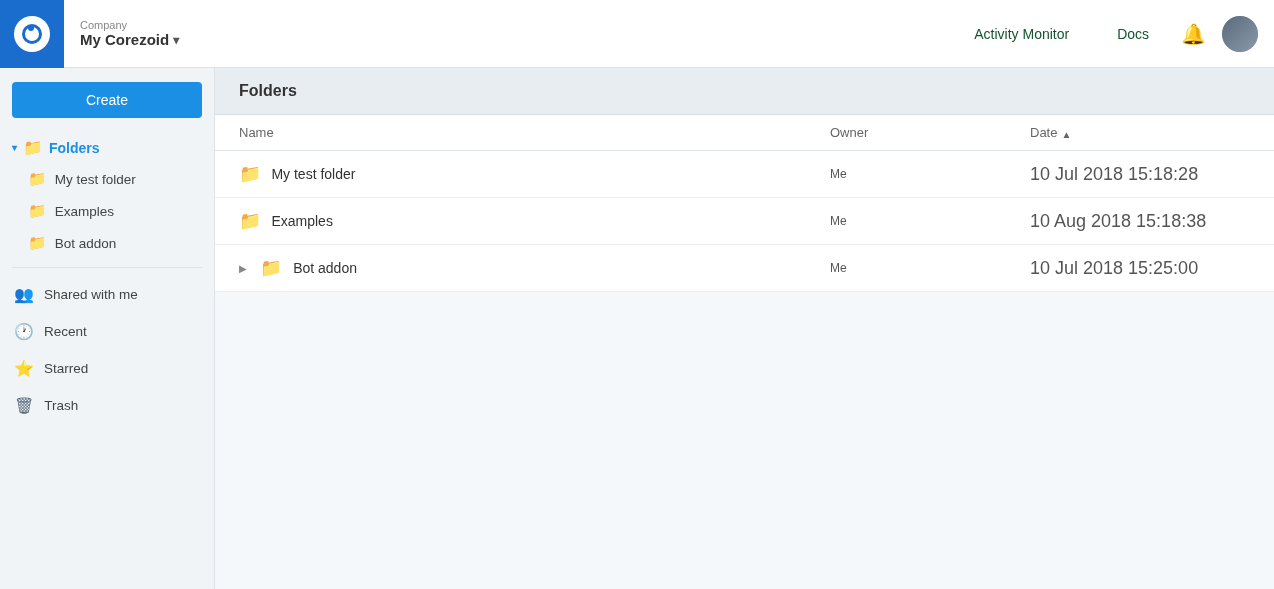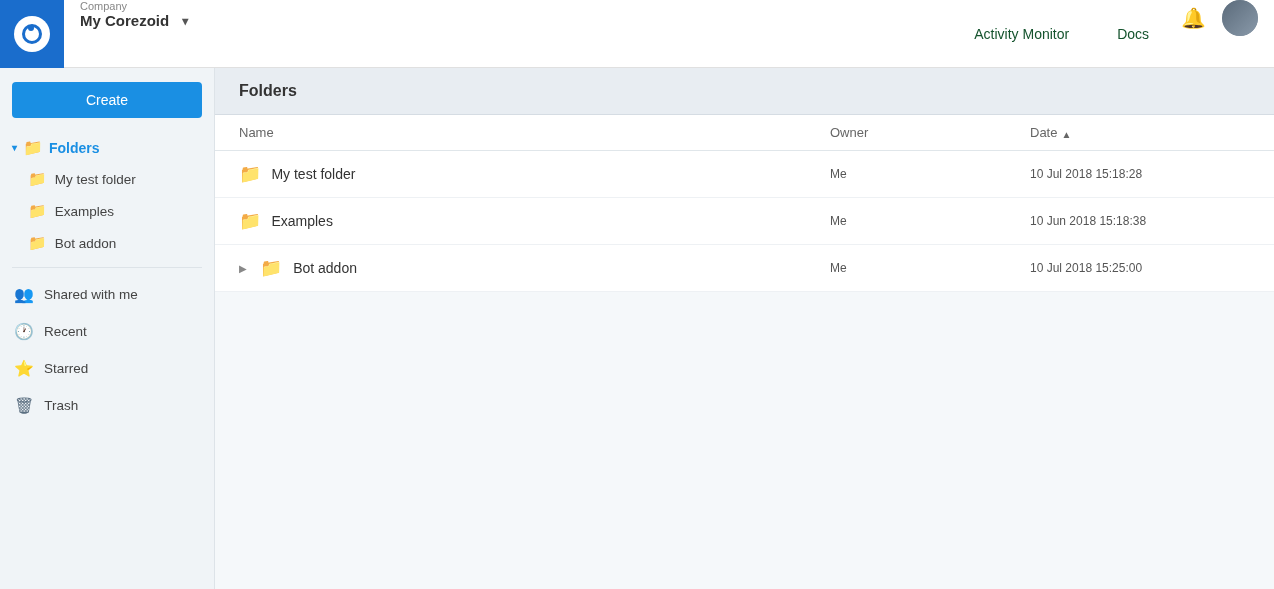--- a/index.html
+++ b/index.html
@@ -1,20 +1,20 @@
 <!DOCTYPE html>
 <html><head>
   <meta charset="utf-8">
   <style>
     * { margin: 0; padding: 0; box-sizing: border-box; }
     body { font-family: -apple-system, BlinkMacSystemFont, 'Segoe UI', Arial, sans-serif; font-size: 14px; background: #eef2f5; display: flex; flex-direction: column; height: 589px; overflow: hidden; }
 
     
     .header {
-      display: flex; align-items: flex-start; background: #fff; height: 68px;
+      display: flex; align-items: center; background: #fff; height: 68px;
       border-bottom: 1px solid #e0e0e0; flex-shrink: 0; padding: 0 16px;
     }
     .logo-container {
       width: 64px; height: 68px; background: #1a6dcc; display: flex;
       align-items: center; justify-content: center; flex-shrink: 0;
       margin-left: -16px;
     }
     .logo-circle {
       width: 36px; height: 36px; background: white; border-radius: 50%;
       display: flex; align-items: center; justify-content: center;
@@ -22,21 +22,21 @@
     .logo-inner {
       width: 20px; height: 20px; border: 3px solid #1a6dcc; border-radius: 50%;
       position: relative;
     }
     .logo-inner::after {
       content: ''; position: absolute; top: -2px; left: 3px;
       width: 6px; height: 6px; background: #1a6dcc; border-radius: 50%;
     }
     .company-info { margin-left: 16px; }
     .company-label { font-size: 11px; color: #888; }
-    .company-name { font-size: 15px; font-weight: 600; color: #333; display: flex; align-items: center; gap: 13px; }
+    .company-name { font-size: 15px; font-weight: 600; color: #333; display: flex; align-items: center; gap: 4px; }
     .dropdown-arrow { font-size: 12px; color: #555; }
     .nav { display: flex; align-items: center; margin-left: auto; height: 100%; }
     .nav-item {
       height: 100%; display: flex; align-items: center; padding: 0 24px;
       font-size: 14px; color: #14532d; cursor: pointer; position: relative;
       text-decoration: none;
     }
     .nav-item.active { color: #1a6dcc; font-weight: 500; }
     .nav-item.active::after {
       content: ''; position: absolute; bottom: 0; left: 0; right: 0;
@@ -97,21 +97,21 @@
     .sort-arrow { font-size: 10px; }
     .table-row {
       display: grid; grid-template-columns: 1fr 200px 220px;
       padding: 12px 24px; border-bottom: 1px solid #eef1f4;
       align-items: center; cursor: pointer;
     }
     .row-name { display: flex; align-items: center; gap: 10px; color: #333; font-size: 14px; }
     .row-folder-icon { font-size: 18px; color: #5a6e80; }
     .row-expand { font-size: 10px; color: #888; margin-right: 4px; }
     .row-owner { color: #555; font-size: 12px; }
-    .row-date { color: #555; font-size: 12px; }
+    .row-date { color: #555; font-size: 18px; }
   </style>
 </head>
 <body>
 
 <div class="header">
   <div class="logo-container">
     <div class="logo-circle">
       <div class="logo-inner"></div>
     </div>
   </div>
@@ -205,21 +205,21 @@
         <div class="row-owner">Me</div>
         <div class="row-date">10 Jul 2018 15:18:28</div>
       </div>
 
       <div class="table-row">
         <div class="row-name">
           <span class="row-folder-icon">📁</span>
           <span>Examples</span>
         </div>
         <div class="row-owner">Me</div>
-        <div class="row-date">10 Jun 2018 15:18:38</div>
+        <div class="row-date">10 Aug 2018 15:18:38</div>
       </div>
 
       <div class="table-row">
         <div class="row-name">
           <span class="row-expand">▶</span>
           <span class="row-folder-icon">📁</span>
           <span>Bot addon</span>
         </div>
         <div class="row-owner">Me</div>
         <div class="row-date">10 Jul 2018 15:25:00</div>

